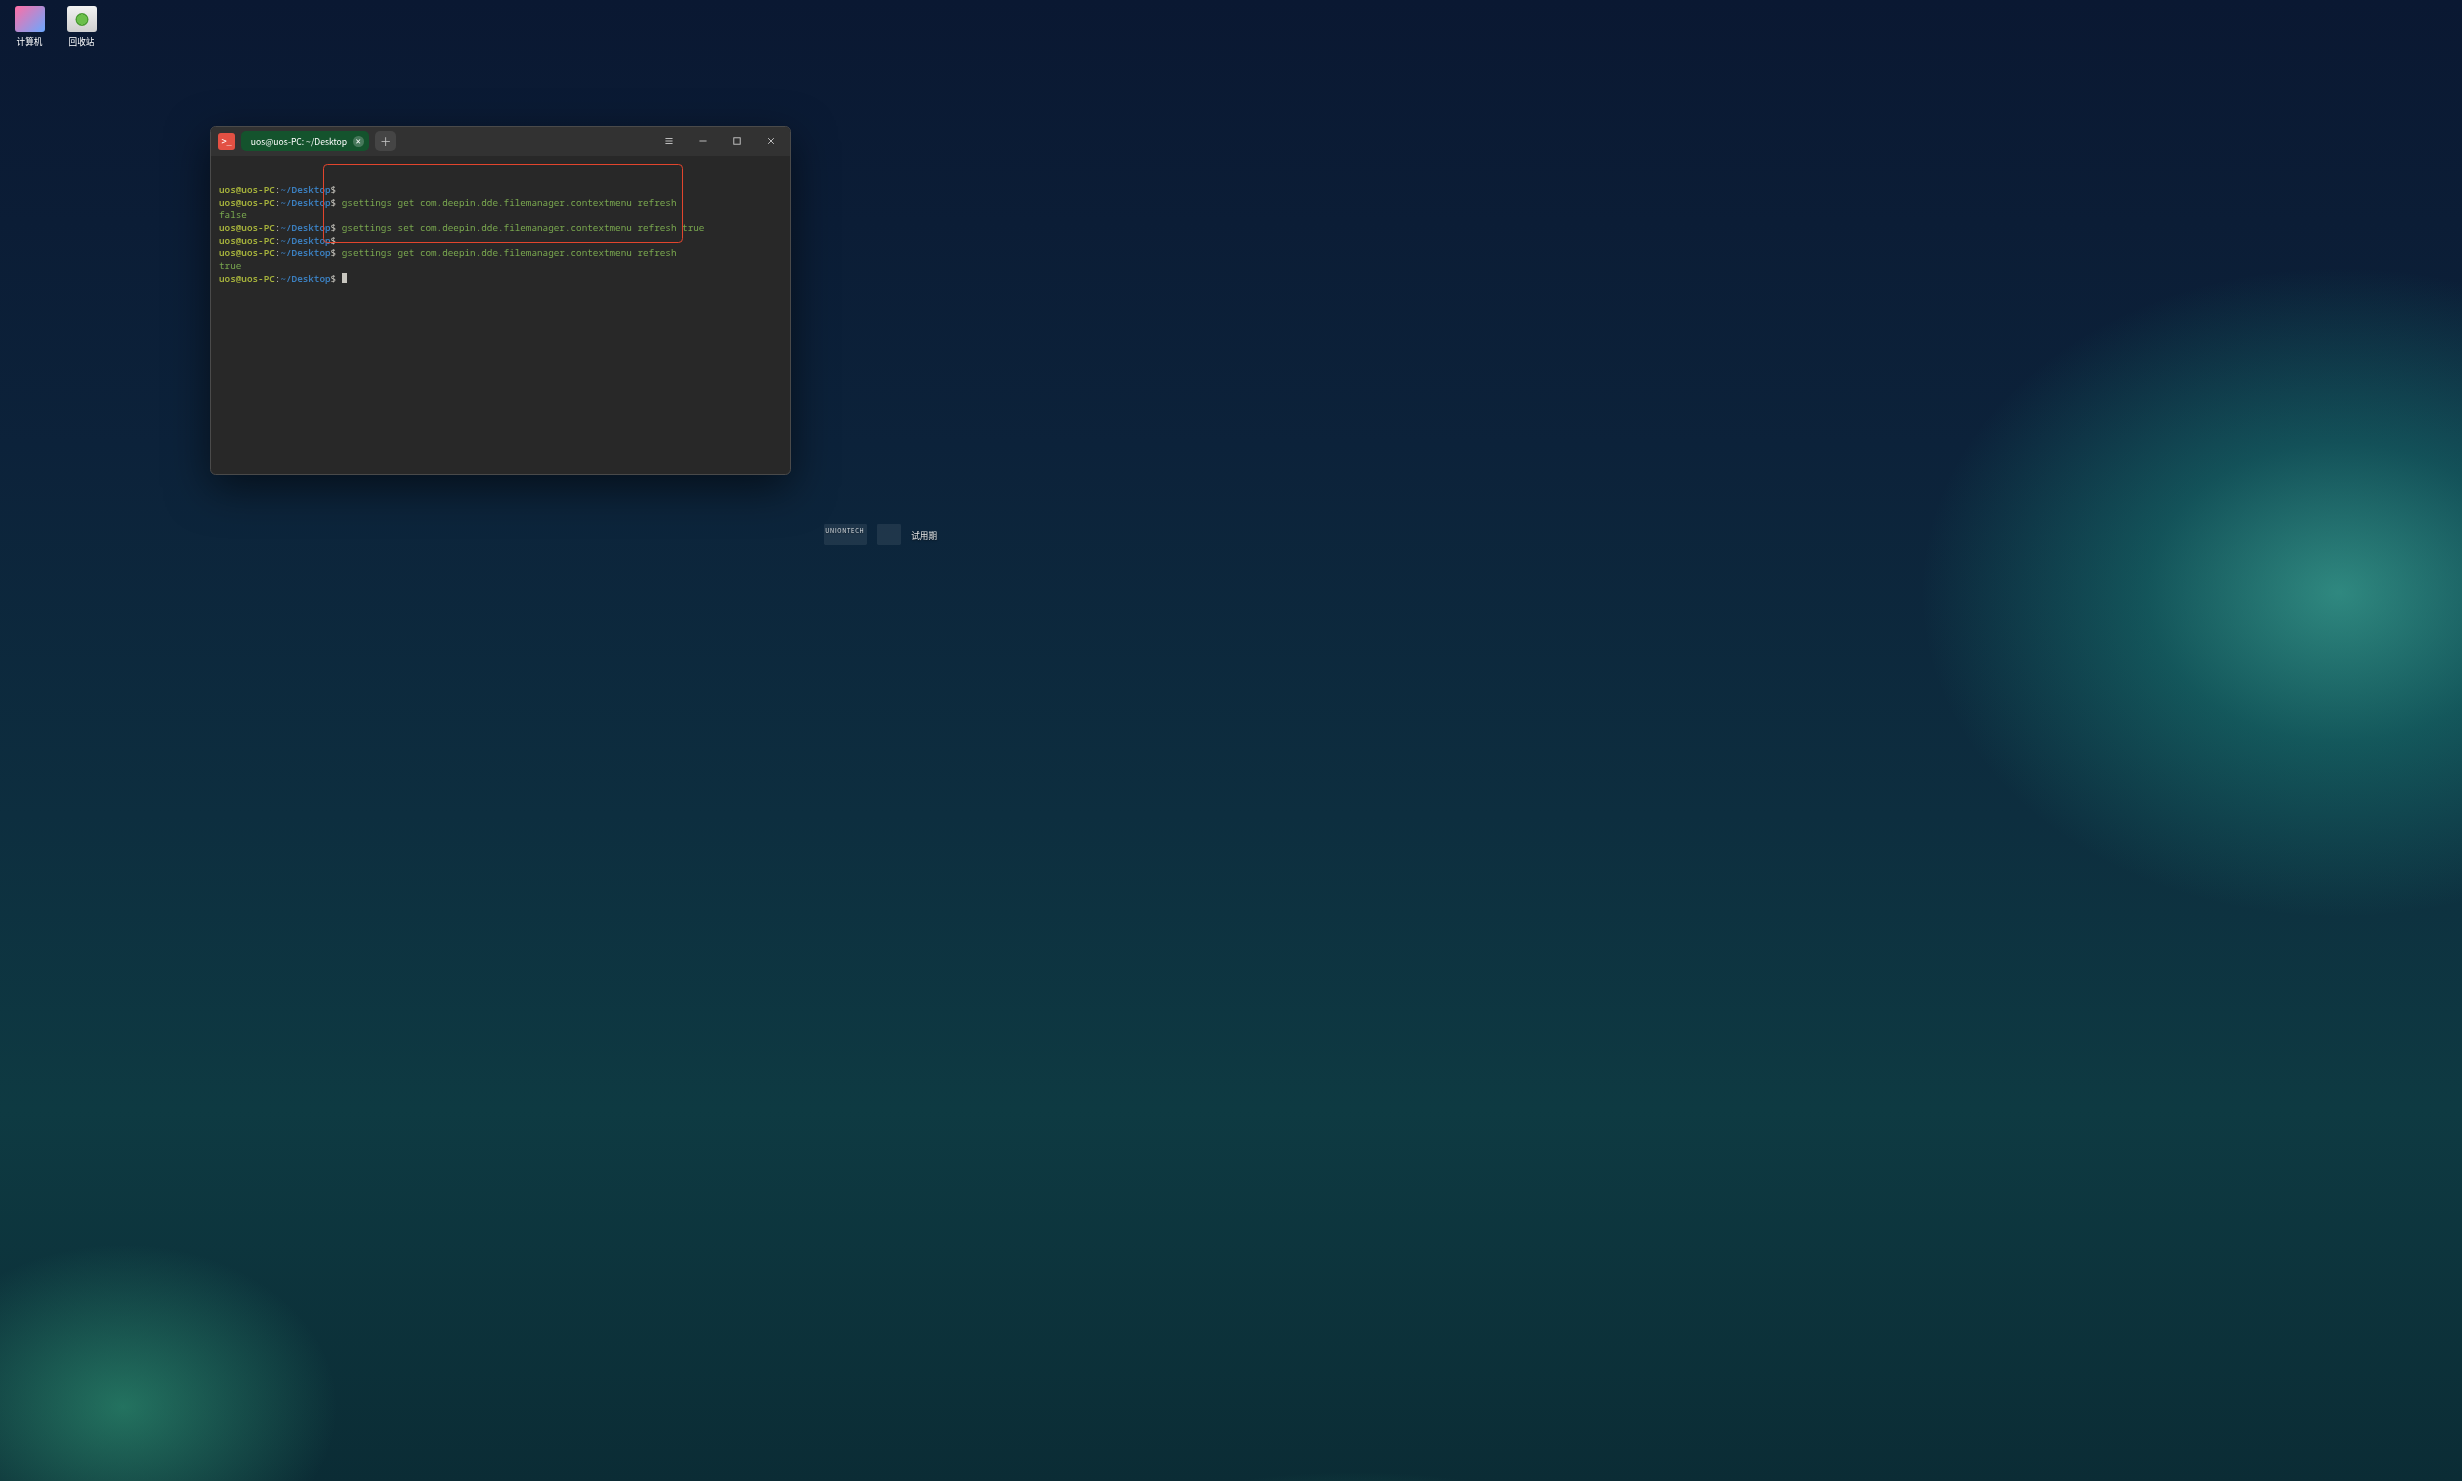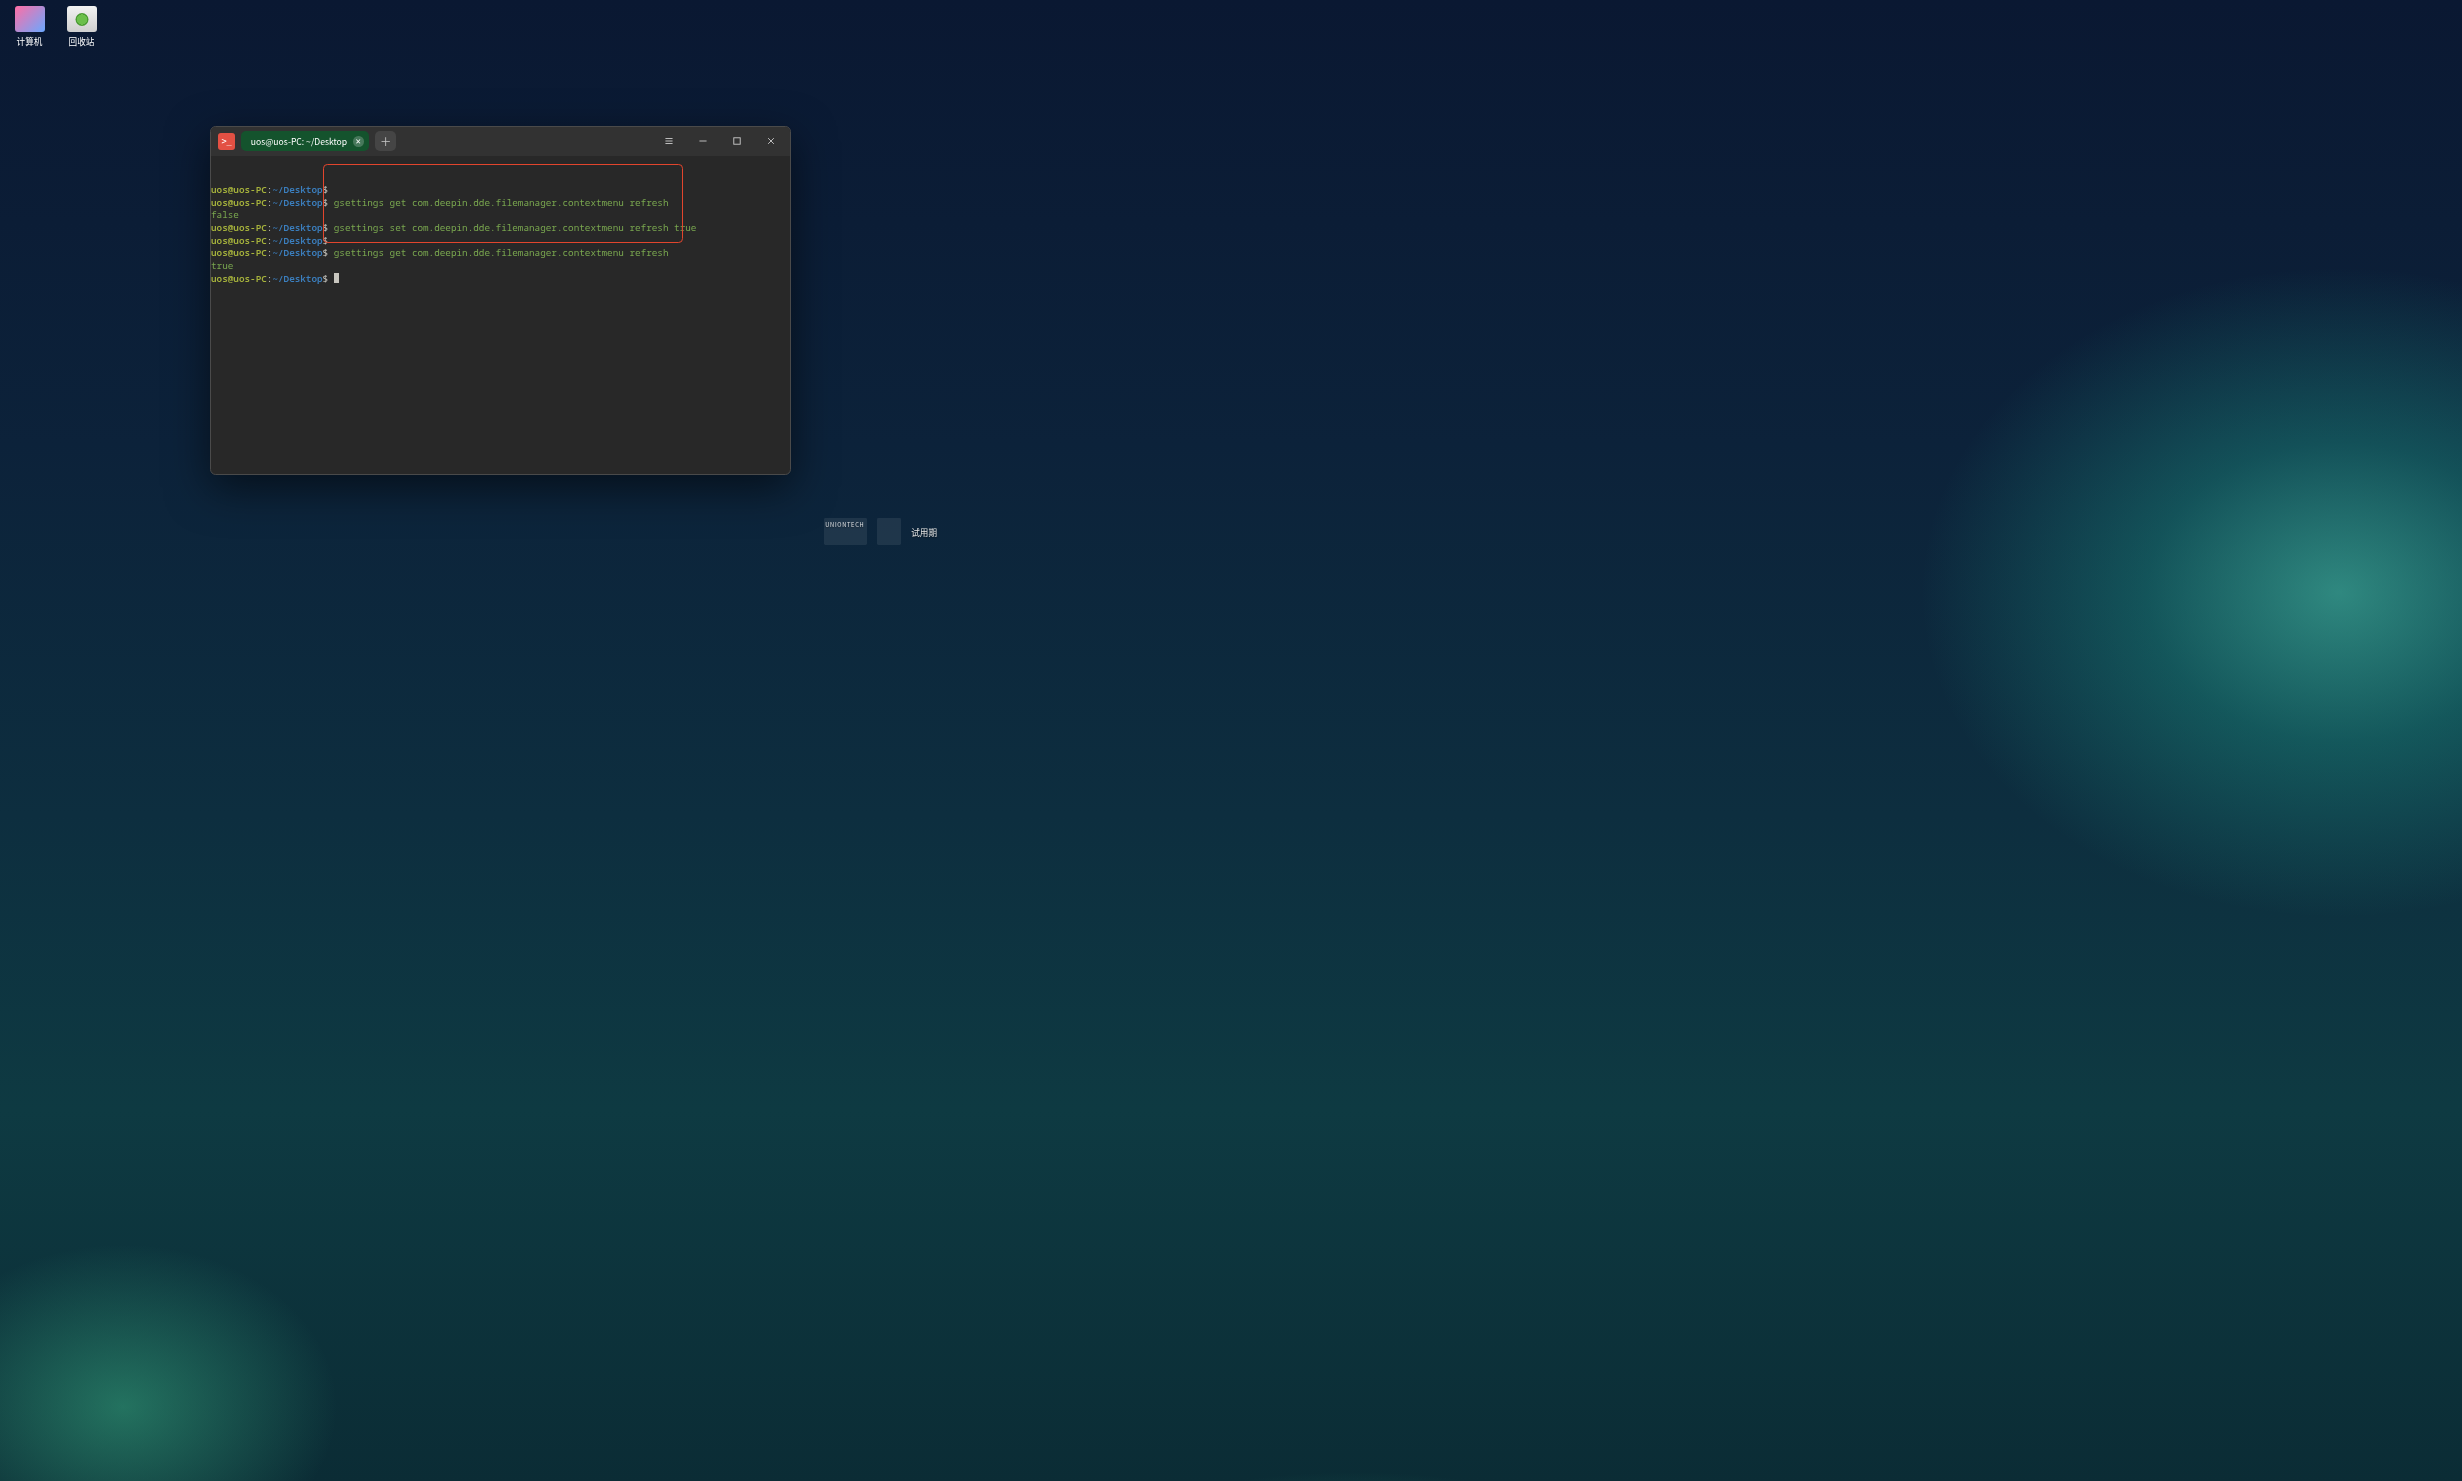--- a/index.html
+++ b/index.html
@@ -105,21 +105,21 @@
     .terminal-body {
       flex: 1;
       padding: 2.9px 2.9px 2.9px 0;
       font-family: "Noto Sans Mono", "Courier New", monospace;
       font-size: 9.3px;
       line-height: 12.7px;
       color: #c8c6bf;
       white-space: pre;
       overflow: hidden;
     }
-    .tb-inner { padding-left: 0; }
+    .tb-inner { padding-left: 8px; }
     .prompt-user  { color: #a7b33c; font-weight: 600; }
     .prompt-colon { color: #c8c6bf; }
     .prompt-path  { color: #3b7fbf; font-weight: 600; }
     .prompt-doll  { color: #c8c6bf; }
     .cmd          { color: #7aa84f; }
     .out          { color: #7aa84f; text-align: center; }
     .cursor { display:inline-block; width:5px; height:10px; background:#c8c6bf; vertical-align:-1.4px; }
 
     .highlight-box {
       position: absolute;
@@ -131,21 +131,21 @@
     }
 
     
     .watermark {
       position: absolute;
       right: 63px; bottom: 56px;
       display: flex; align-items: center; gap: 10px;
       color: #e6e6e6; font-size: 8.6px;
       text-shadow: 0 0.7px 1.4px #0008;
     }
-    .wm-block { width: 43px; height: 27px; background: rgba(255,255,255,0.08); border-radius: 1.4px; position:relative; }
+    .wm-block { width: 43px; height: 21px; background: rgba(255,255,255,0.08); border-radius: 1.4px; position:relative; }
     .wm-block.small { width: 24px; }
     .wm-text { font-size: 5.7px; letter-spacing: 0.7px; color:#fff; opacity:.85; position:absolute; top:2.1px; right:2.9px; }
   </style>
 </head>
 <body>
 
 <div class="desktop-icons">
   <div class="dicon">
     <div class="img computer-glyph"></div>
     <span>计算机</span>

